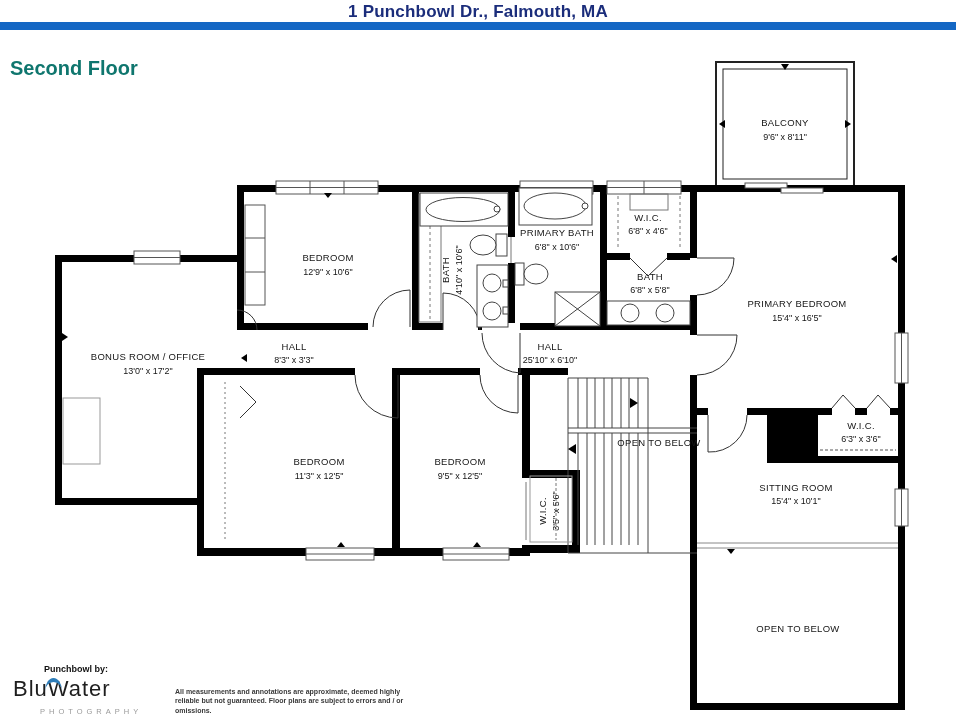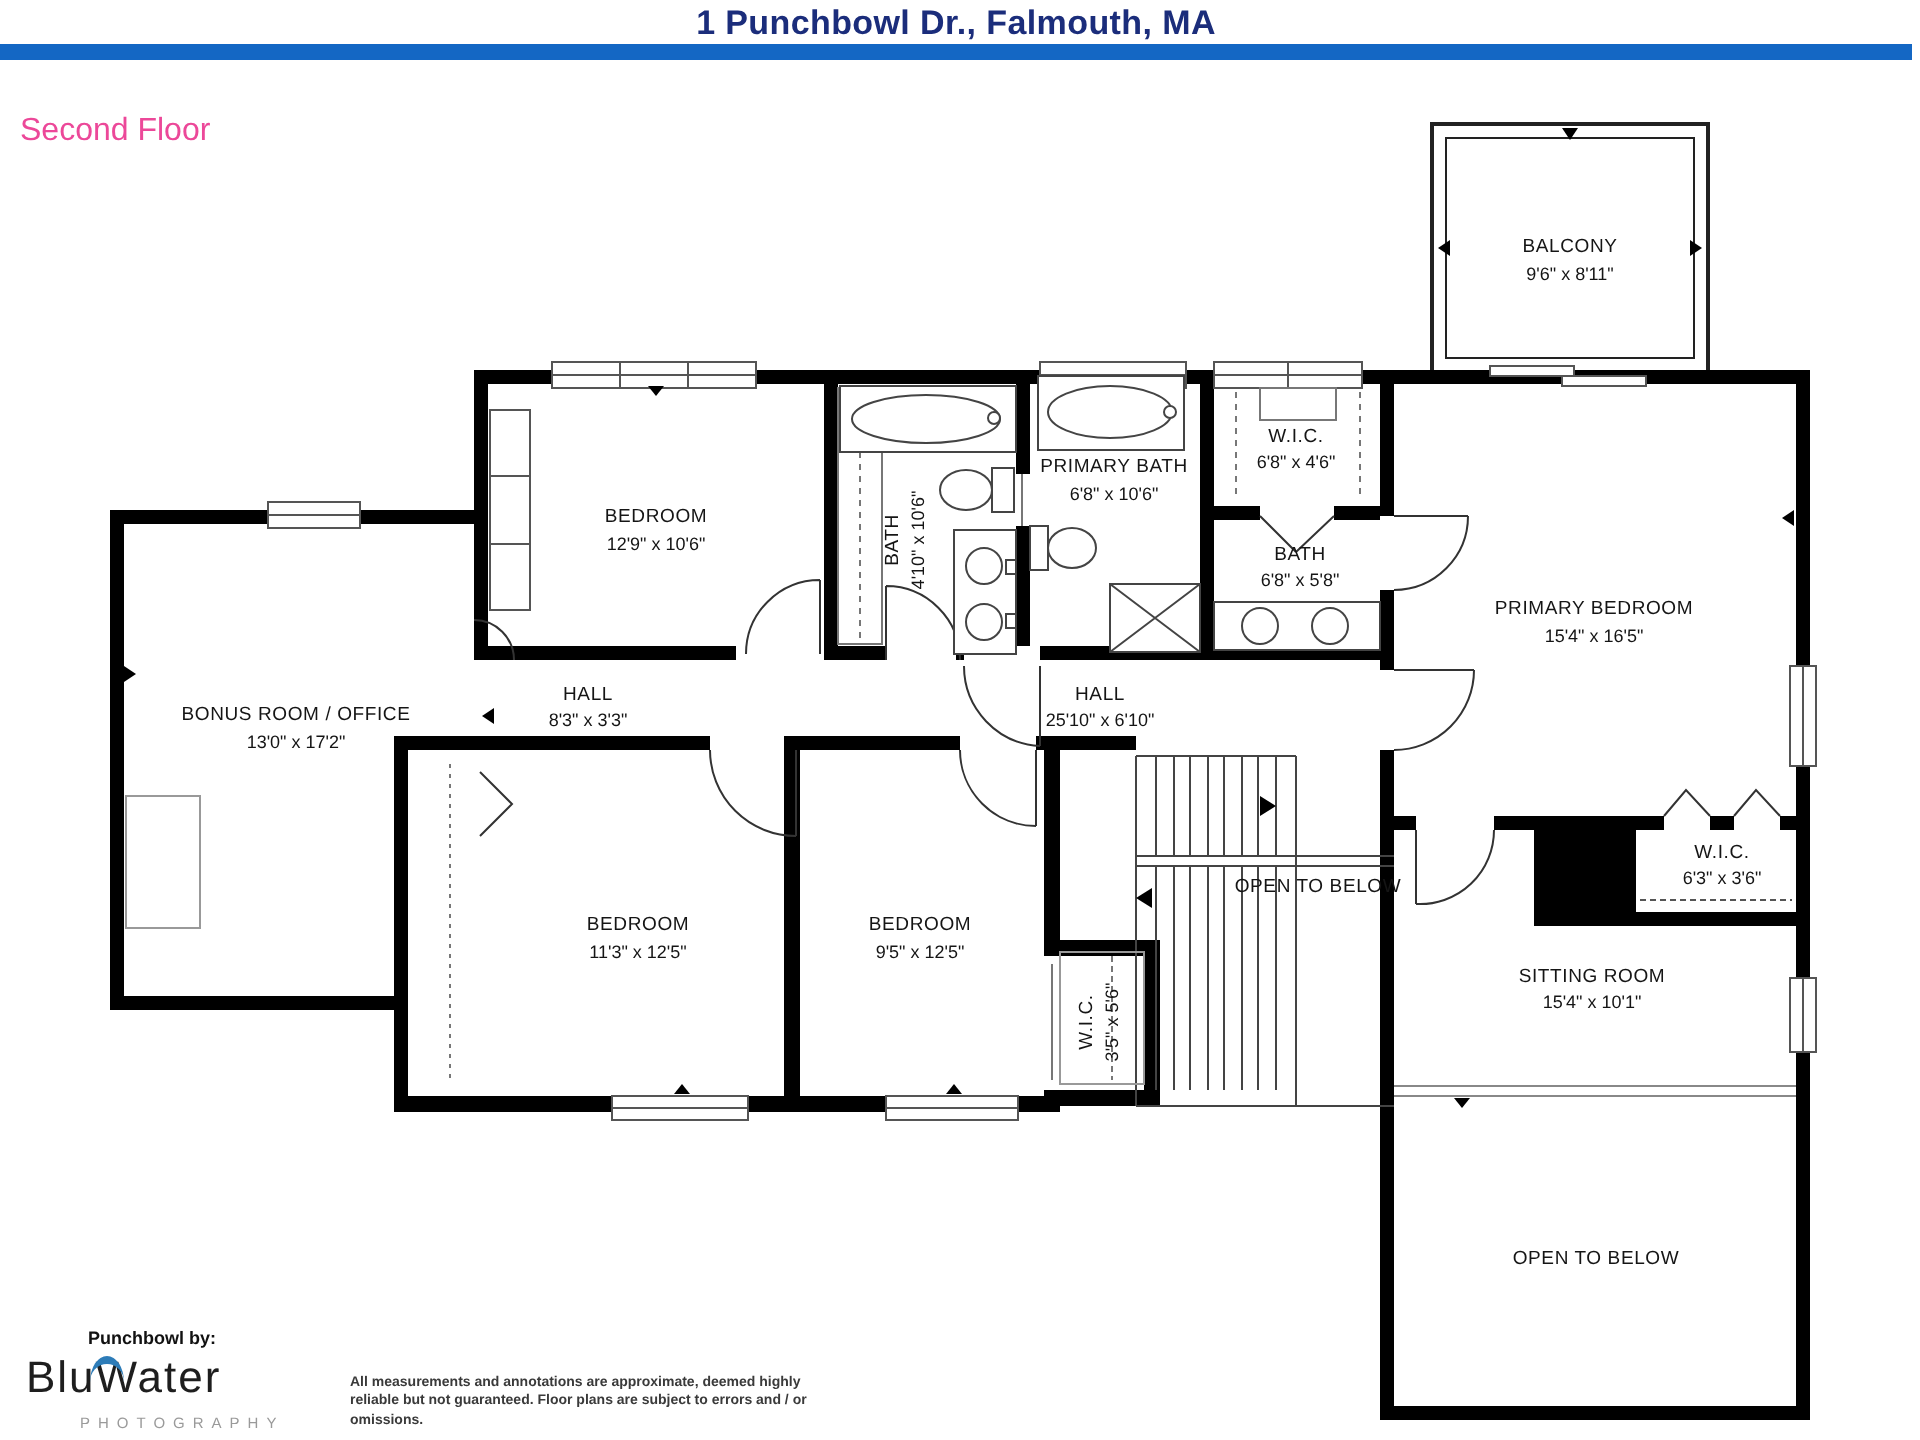--- a/index.html
+++ b/index.html
@@ -2,21 +2,21 @@
 <html style="--c-header-text: #1b2d7b; --c-header-bar: #1467c4; --c-logo-accent: #2d7cb8;"><head>
 <meta charset="utf-8">
 <style>
   html,body{margin:0;padding:0;background:#fff;}
   .page{position:relative;width:956px;height:720px;background:#fff;overflow:hidden;
         font-family:"Liberation Sans",sans-serif;}
   .header-title{position:absolute;top:2px;left:0;width:100%;text-align:center;
         font-size:17px;font-weight:bold;color:var(--c-header-text,#1b2d7b);letter-spacing:.2px;}
   .header-bar{position:absolute;top:22px;left:0;width:100%;height:8px;
         background:var(--c-header-bar,#1467c4);}
-  .floor-label{position:absolute;top:57px;left:10px;font-size:16px;font-weight:normal;color:#ec4899;}
+  .floor-label{position:absolute;top:57px;left:10px;font-size:20px;font-weight:bold;color:#0f766e;}
   svg text{font-family:"Liberation Sans",sans-serif;fill:#151515;}
   .rname{font-size:9.5px;letter-spacing:.3px;}
   .rdims{font-size:9px;}
   .footer-prepared{position:absolute;left:44px;top:664px;font-size:9px;font-weight:bold;color:#111;}
   .logo{position:absolute;left:13px;top:676px;font-size:22px;color:#1e1e1e;letter-spacing:1px;}
   .logo-hat{position:absolute;left:32px;top:2px;width:17px;height:9px;
         border-top:4px solid var(--c-logo-accent,#2d7cb8);
         border-radius:50%/100% 100% 0 0;}
   .logo-sub{position:absolute;left:40px;top:707px;font-size:7.5px;letter-spacing:4px;color:#9a9a9a;text-align:right;}
   .disclaimer{position:absolute;left:175px;top:687px;width:230px;font-size:7px;

